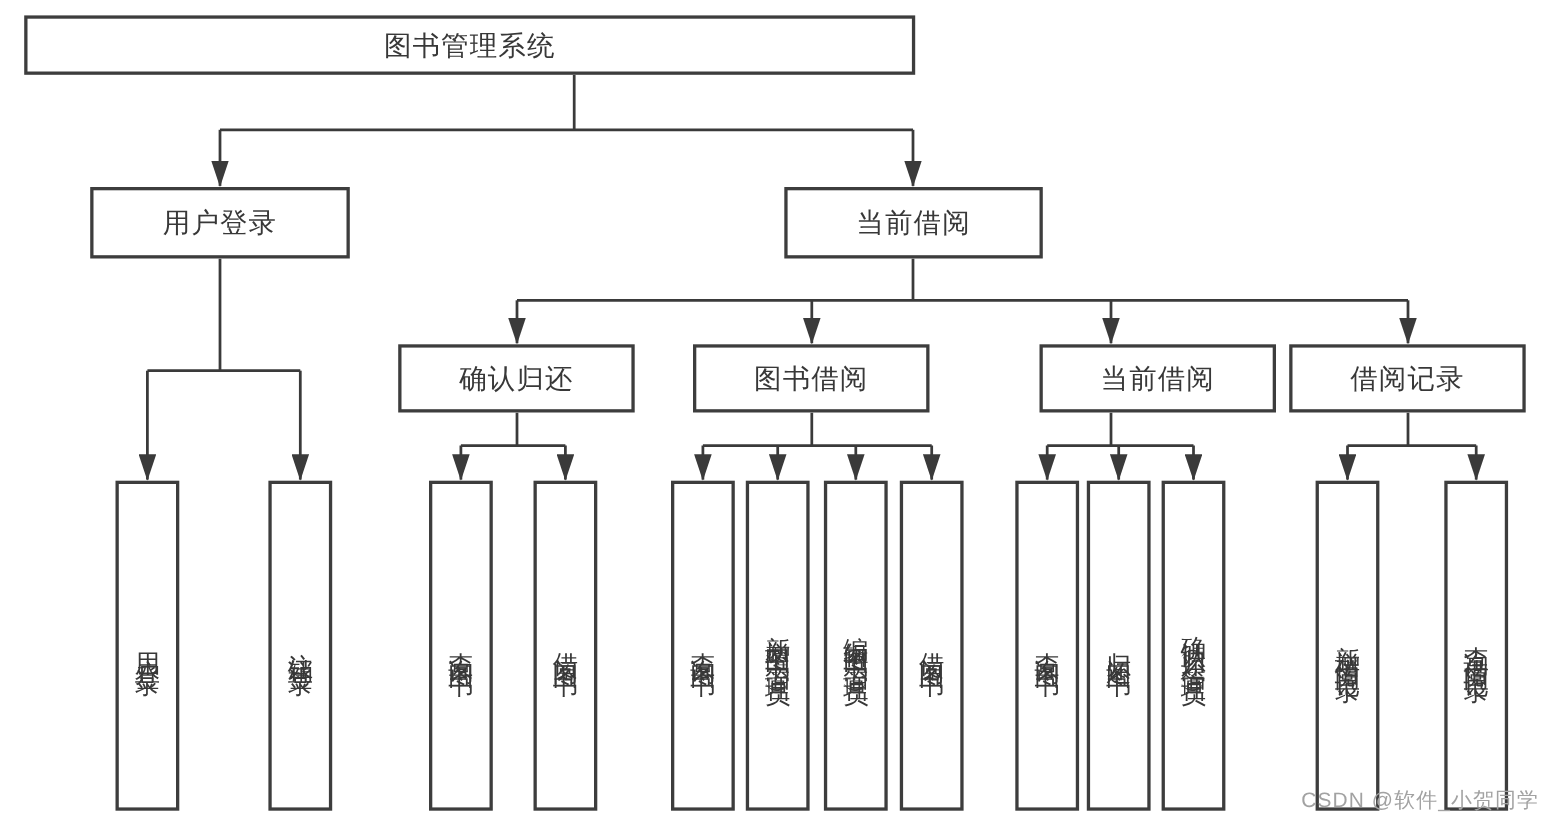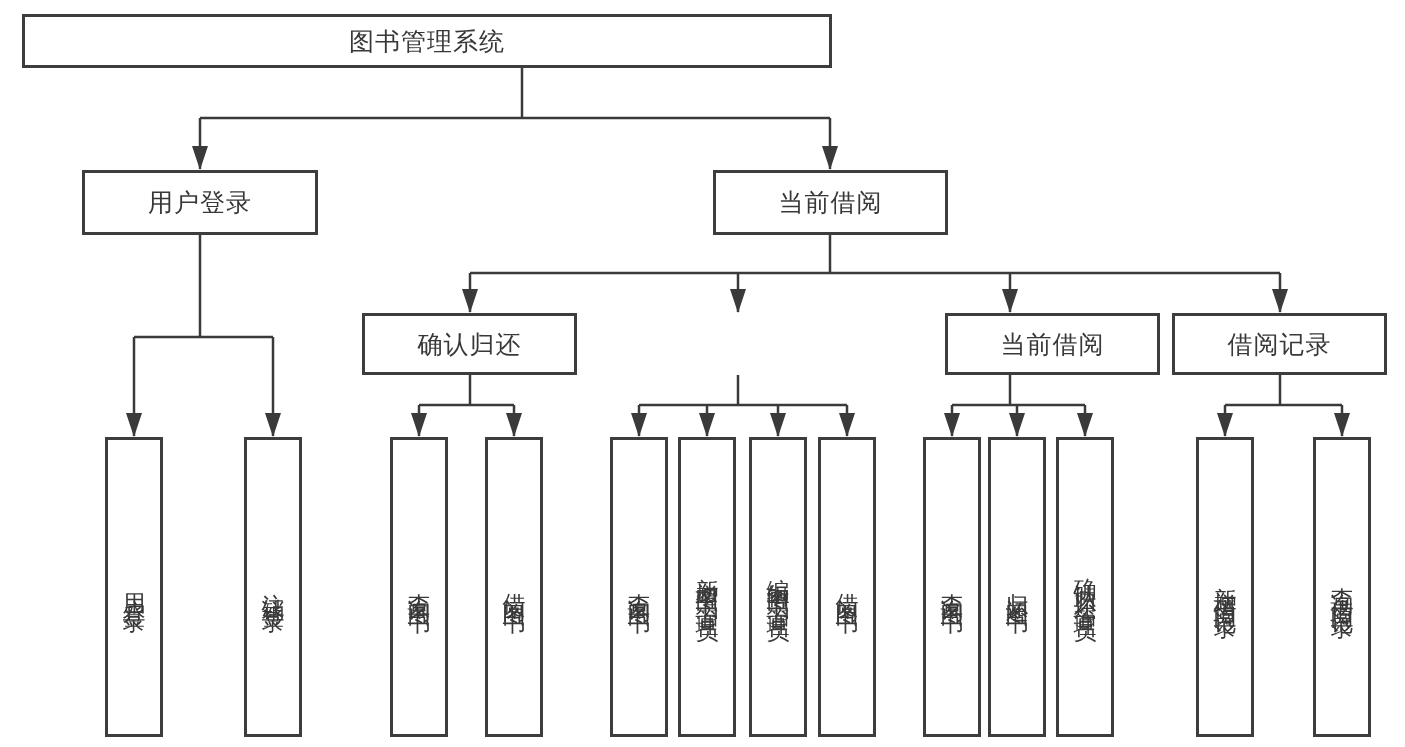--- a/index.html
+++ b/index.html
@@ -101,20 +101,23 @@
   <div class="node n-login">
     <span>用户登录</span>
   </div>
   <div class="node n-mgmt">
     <span>当前借阅</span>
   </div>
 
   <div class="node lvl3 n-rec">
     <span>确认归还</span>
   </div>
+  <div class="node lvl3 n-borrow">
+    <span>图书借阅</span>
+  </div>
   <div class="node lvl3 n-current">
     <span>当前借阅</span>
   </div>
   <div class="node lvl3 n-records">
     <span>借阅记录</span>
   </div>
 
   <div class="node leaf lf1">
     <span>用户登录</span>
   </div>
@@ -148,13 +151,14 @@
   <div class="node leaf lf11">
     <span>确认归还（管理员）</span>
   </div>
   <div class="node leaf lf12">
     <span>新增借阅记录</span>
   </div>
   <div class="node leaf lf13">
     <span>查询借阅记录</span>
   </div>
 
+  <div class="watermark">CSDN @软件_小贺同学</div>
 </div>
 
 </body></html>

